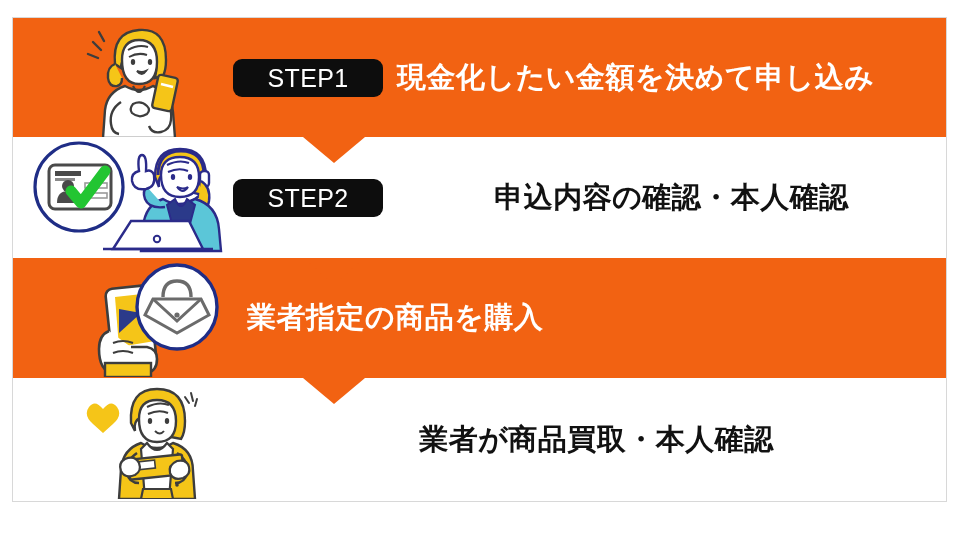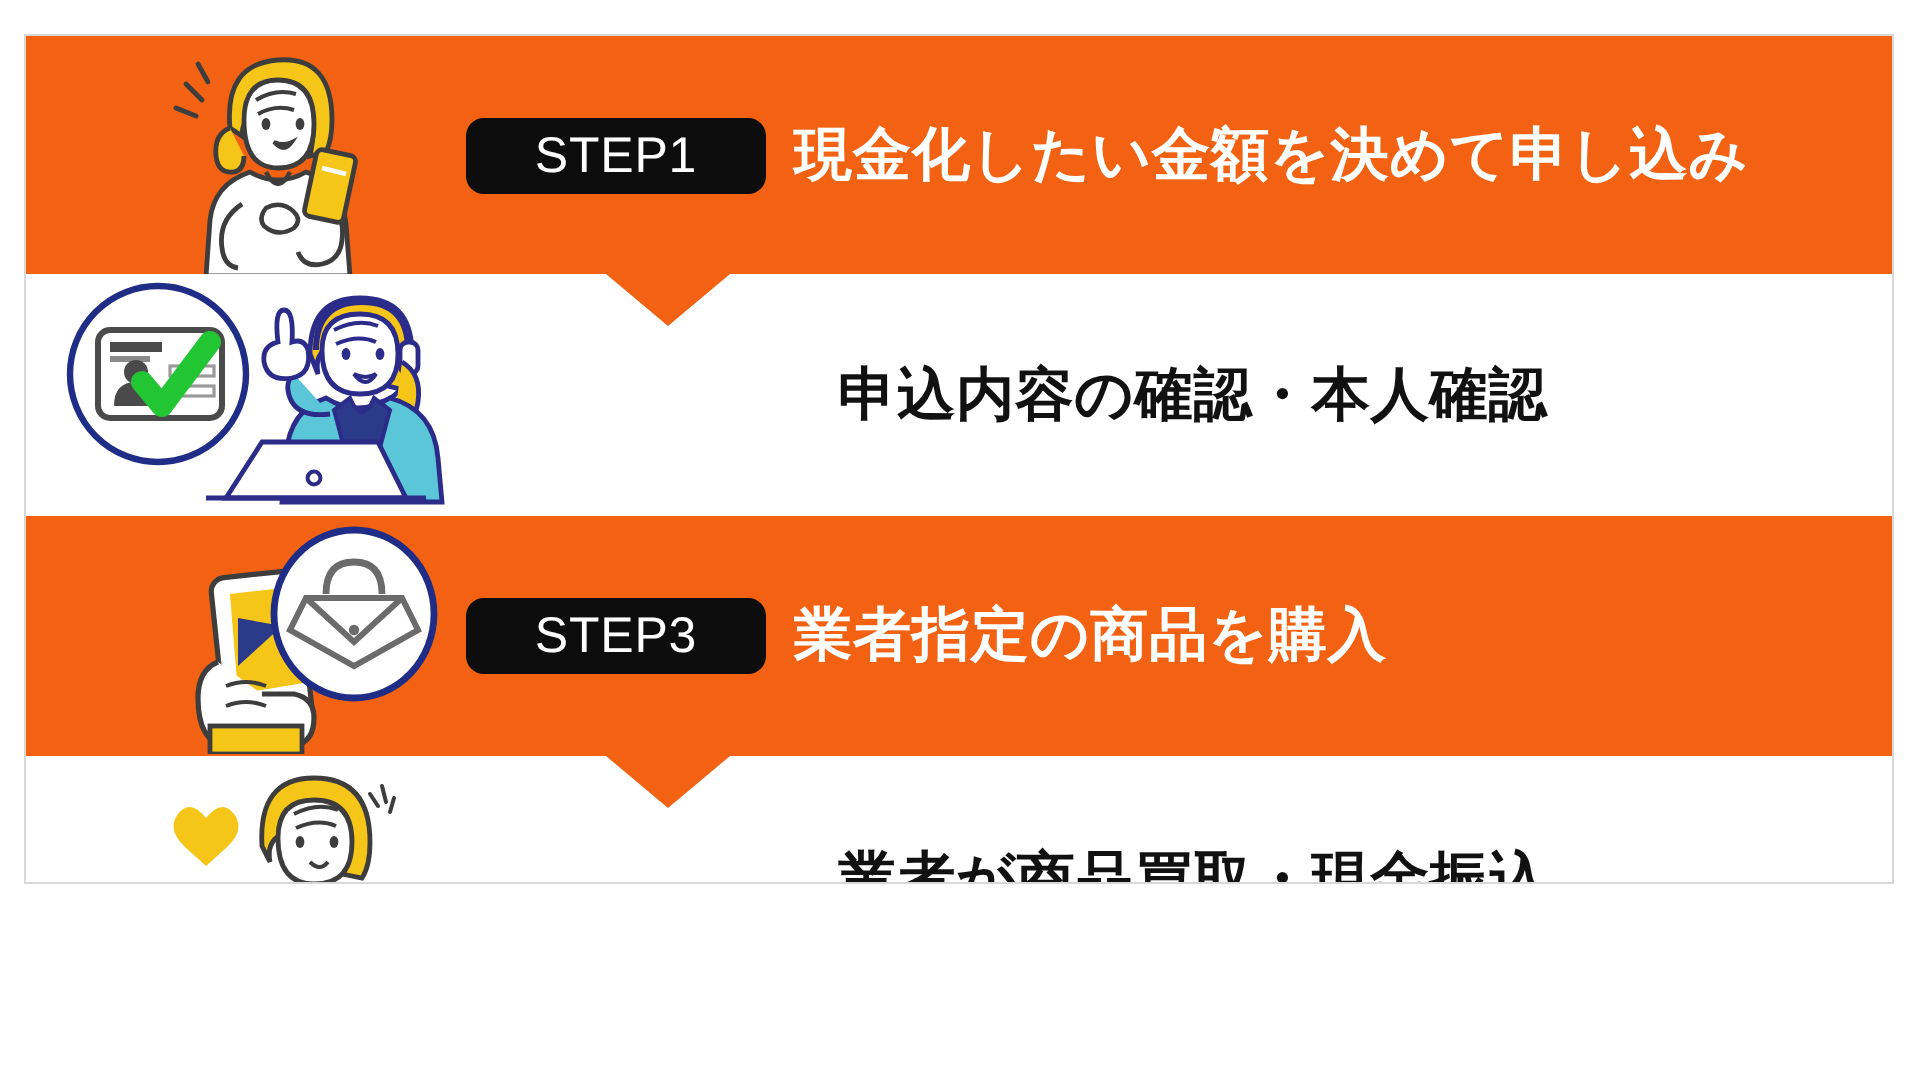--- a/index.html
+++ b/index.html
@@ -20,21 +20,21 @@
     height: 540px;
     background: #ffffff;
   }
 
   
   .flow-frame {
     position: absolute;
     left: 12px;
     top: 17px;
     width: 935px;
-    height: 425px;
+    height: 485px;
     border: 1px solid #d8d8d8;
     box-sizing: border-box;
     background: #ffffff;
     overflow: hidden;
   }
 
   .band {
     position: relative;
     width: 100%;
     box-sizing: border-box;
@@ -214,20 +214,21 @@
                 <path d="M112 30 q-2 -16 3 -16 q5 0 4 16 q6 -2 8 4 q2 12 -8 14 q-12 2 -14 -8 q-1 -8 7 -10 z" fill="#ffffff" stroke="#2b2b8a" stroke-width="2.4"></path>
 
                 <path d="M86 108 l18 -28 l58 0 l14 28 z" fill="#ffffff" stroke="#2b2b8a" stroke-width="2.4"></path>
                 <circle cx="130" cy="98" r="3.2" fill="none" stroke="#2b2b8a" stroke-width="2"></circle>
                 <path d="M76 108 l110 0" stroke="#2b2b8a" stroke-width="2.4"></path>
               </g>
             </svg>
           </div>
         </div>
 
+        <div class="step-badge">STEP2</div>
         <div class="step-title title-on-white">申込内容の確認・本人確認</div>
       </div>
     </div>
 
     <div class="band orange band-3">
       <div class="band-inner">
 
         <div class="illus-slot">
           <div class="art" style="left:78px; top:1px;">
             <svg width="130" height="118" viewBox="0 0 130 118">
@@ -244,21 +245,20 @@
 
               <ellipse cx="86" cy="48" rx="40" ry="42" fill="#ffffff" stroke="#1f2d86" stroke-width="3.4"></ellipse>
               <path d="M72 38 q0 -16 14 -16 q14 0 14 16" fill="none" stroke="#6b6b6b" stroke-width="3.4"></path>
               <path d="M62 40 l48 0 l8 16 l-32 18 l-32 -18 z" fill="#ffffff" stroke="#6b6b6b" stroke-width="3"></path>
               <path d="M62 40 l24 22 l24 -22" fill="none" stroke="#6b6b6b" stroke-width="3"></path>
               <circle cx="86" cy="56" r="2.6" fill="#6b6b6b"></circle>
             </svg>
           </div>
         </div>
 
-        <div class="step-badge">STEP3</div>
         <div class="step-title title-on-orange">業者指定の商品を購入</div>
       </div>
     </div>
 
     <div class="band white band-4">
       <div class="band-inner">
 
         <div class="illus-slot">
           <div class="art" style="left:72px; top:3px;">
             <svg width="135" height="118" viewBox="0 0 135 118">
@@ -301,21 +301,21 @@
               <rect x="52" y="80" width="18" height="8" fill="#ffffff" stroke="#3d3d3d" stroke-width="1.6" transform="rotate(-6 61 84)"></rect>
 
               <path d="M40 78 q10 -4 14 4 q3 8 -4 12 q-10 4 -14 -4 q-3 -8 4 -12 z" fill="#ffffff" stroke="#3d3d3d" stroke-width="2.2"></path>
               <path d="M92 80 q10 -2 12 6 q2 8 -6 11 q-10 3 -13 -5 q-2 -8 7 -12 z" fill="#ffffff" stroke="#3d3d3d" stroke-width="2.2"></path>
 
               <path d="M58 108 l28 0 l2 10 l-32 0 z" fill="#f5c518" stroke="#3d3d3d" stroke-width="2.2"></path>
             </svg>
           </div>
         </div>
 
-        <div class="step-title title-on-white">業者が商品買取・現金振込</div>
+        <div class="step-title title-on-white">業者が商品買取・本人確認</div>
       </div>
     </div>
 
     <div class="chevron chev-1"></div>
     <div class="chevron chev-2"></div>
     <div class="chevron chev-3"></div>
 
   </div>
 </div>
 

